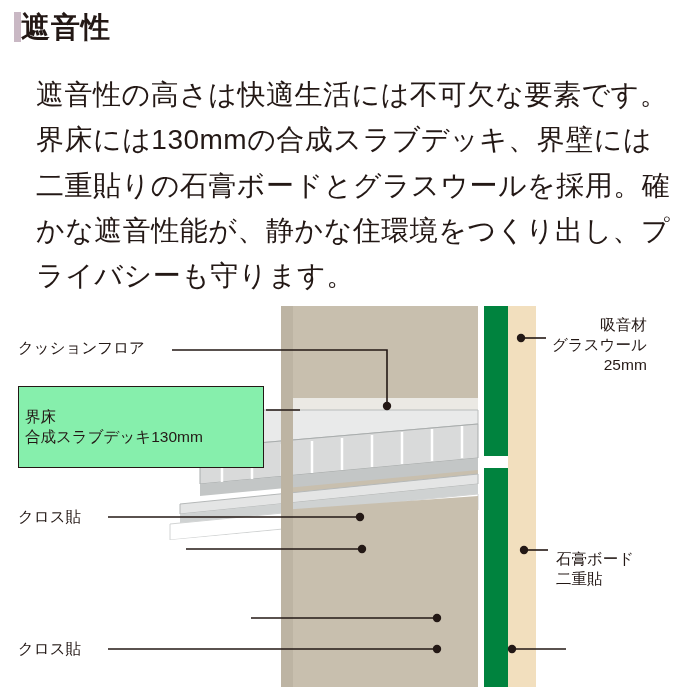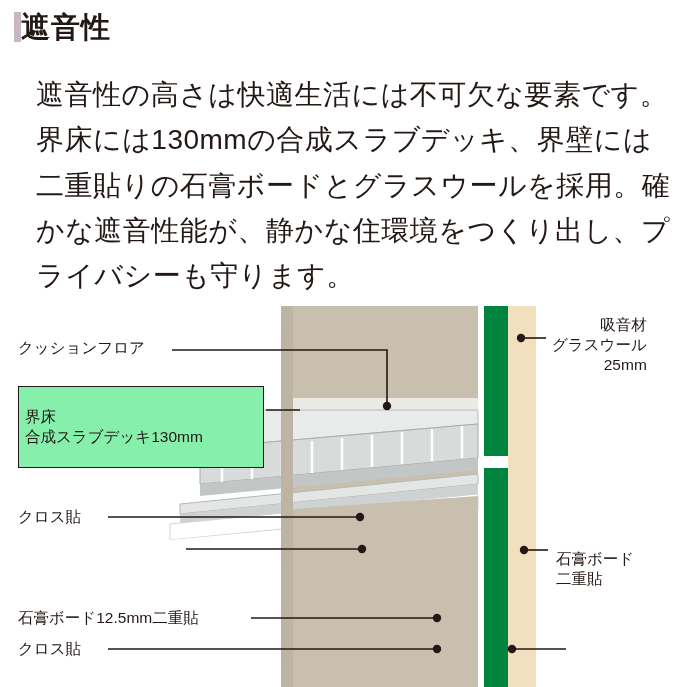--- a/index.html
+++ b/index.html
@@ -171,21 +171,20 @@
   </svg>
 
   <div class="lbl plain" style="left:18px; top:40px;text-align:center;">クッションフロア</div>
 
   <div class="lbl boxed" style="left:18px; top:88px; width:232px;">界床
 合成スラブデッキ130mm</div>
 
   <div class="lbl plain" style="left:18px; top:209px;">クロス貼</div>
 
 
-  <div class="lbl plain" style="left:18px; top:310px;">石膏ボード12.5mm二重貼</div>
 
   <div class="lbl plain" style="left:18px; top:341px;">クロス貼</div>
 
   <div class="lbl plain" style="left:552px; top:17px; text-align:right;">吸音材
 グラスウール
 25mm</div>
 
   <div class="lbl plain" style="left:556px; top:242px;margin-top:9px;">石膏ボード
 二重貼</div>
 

